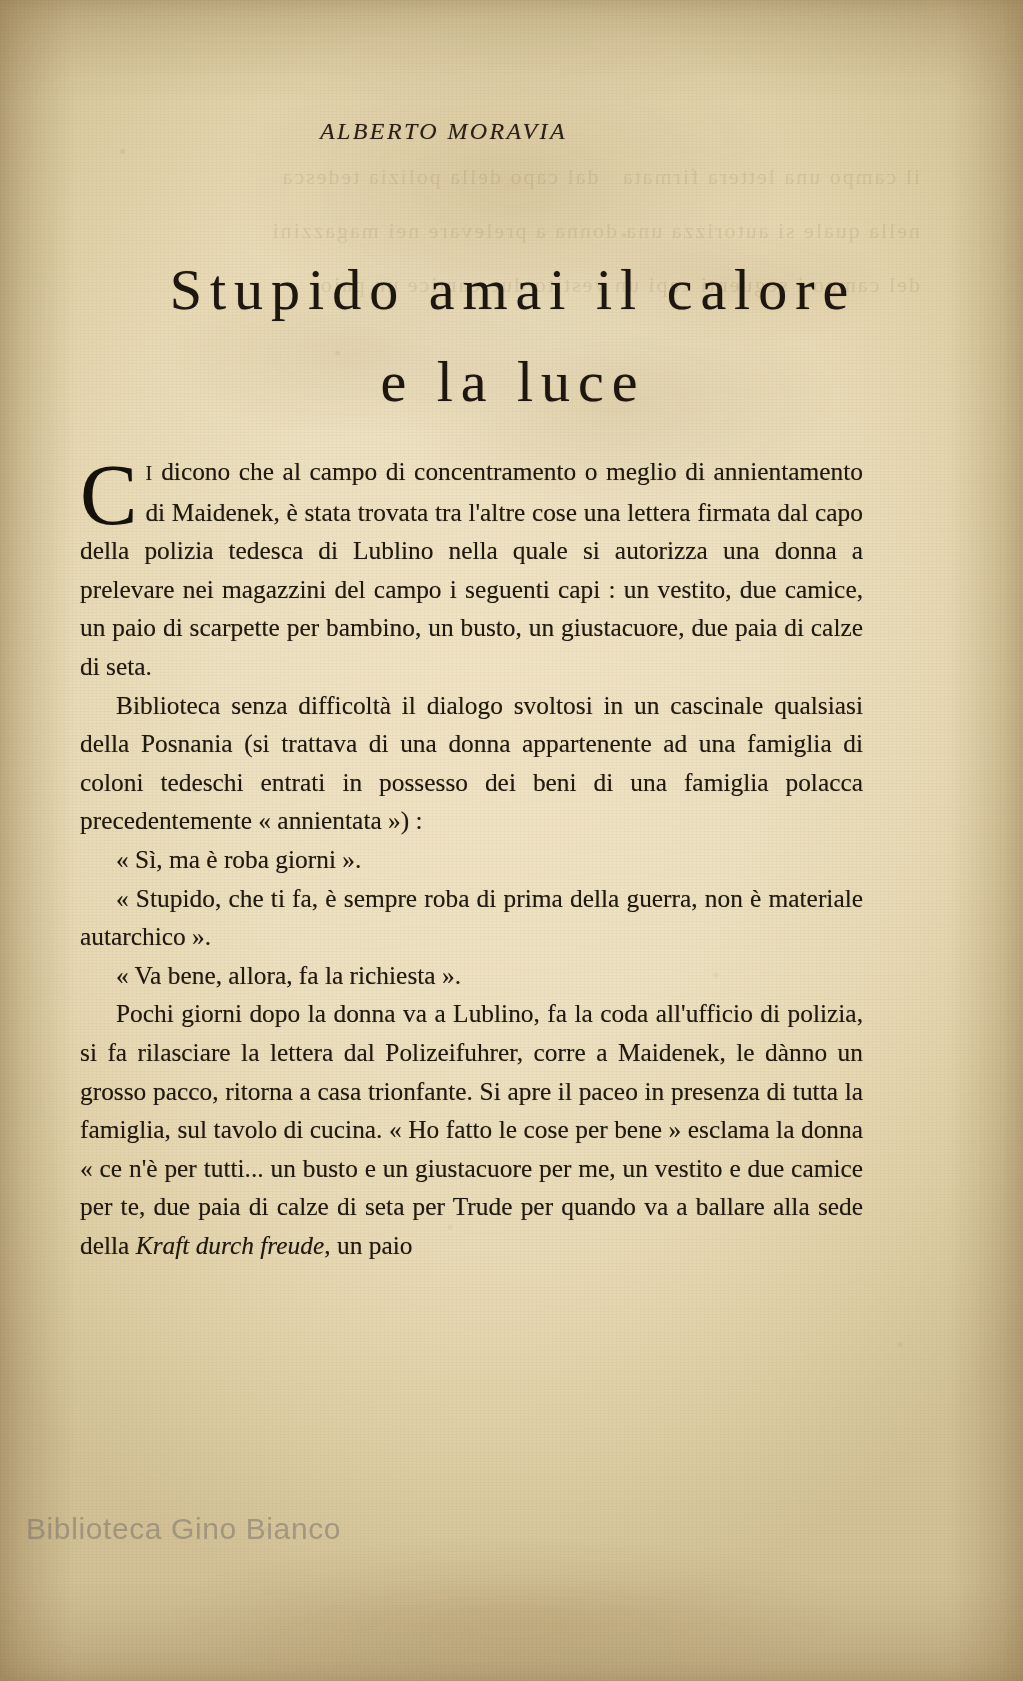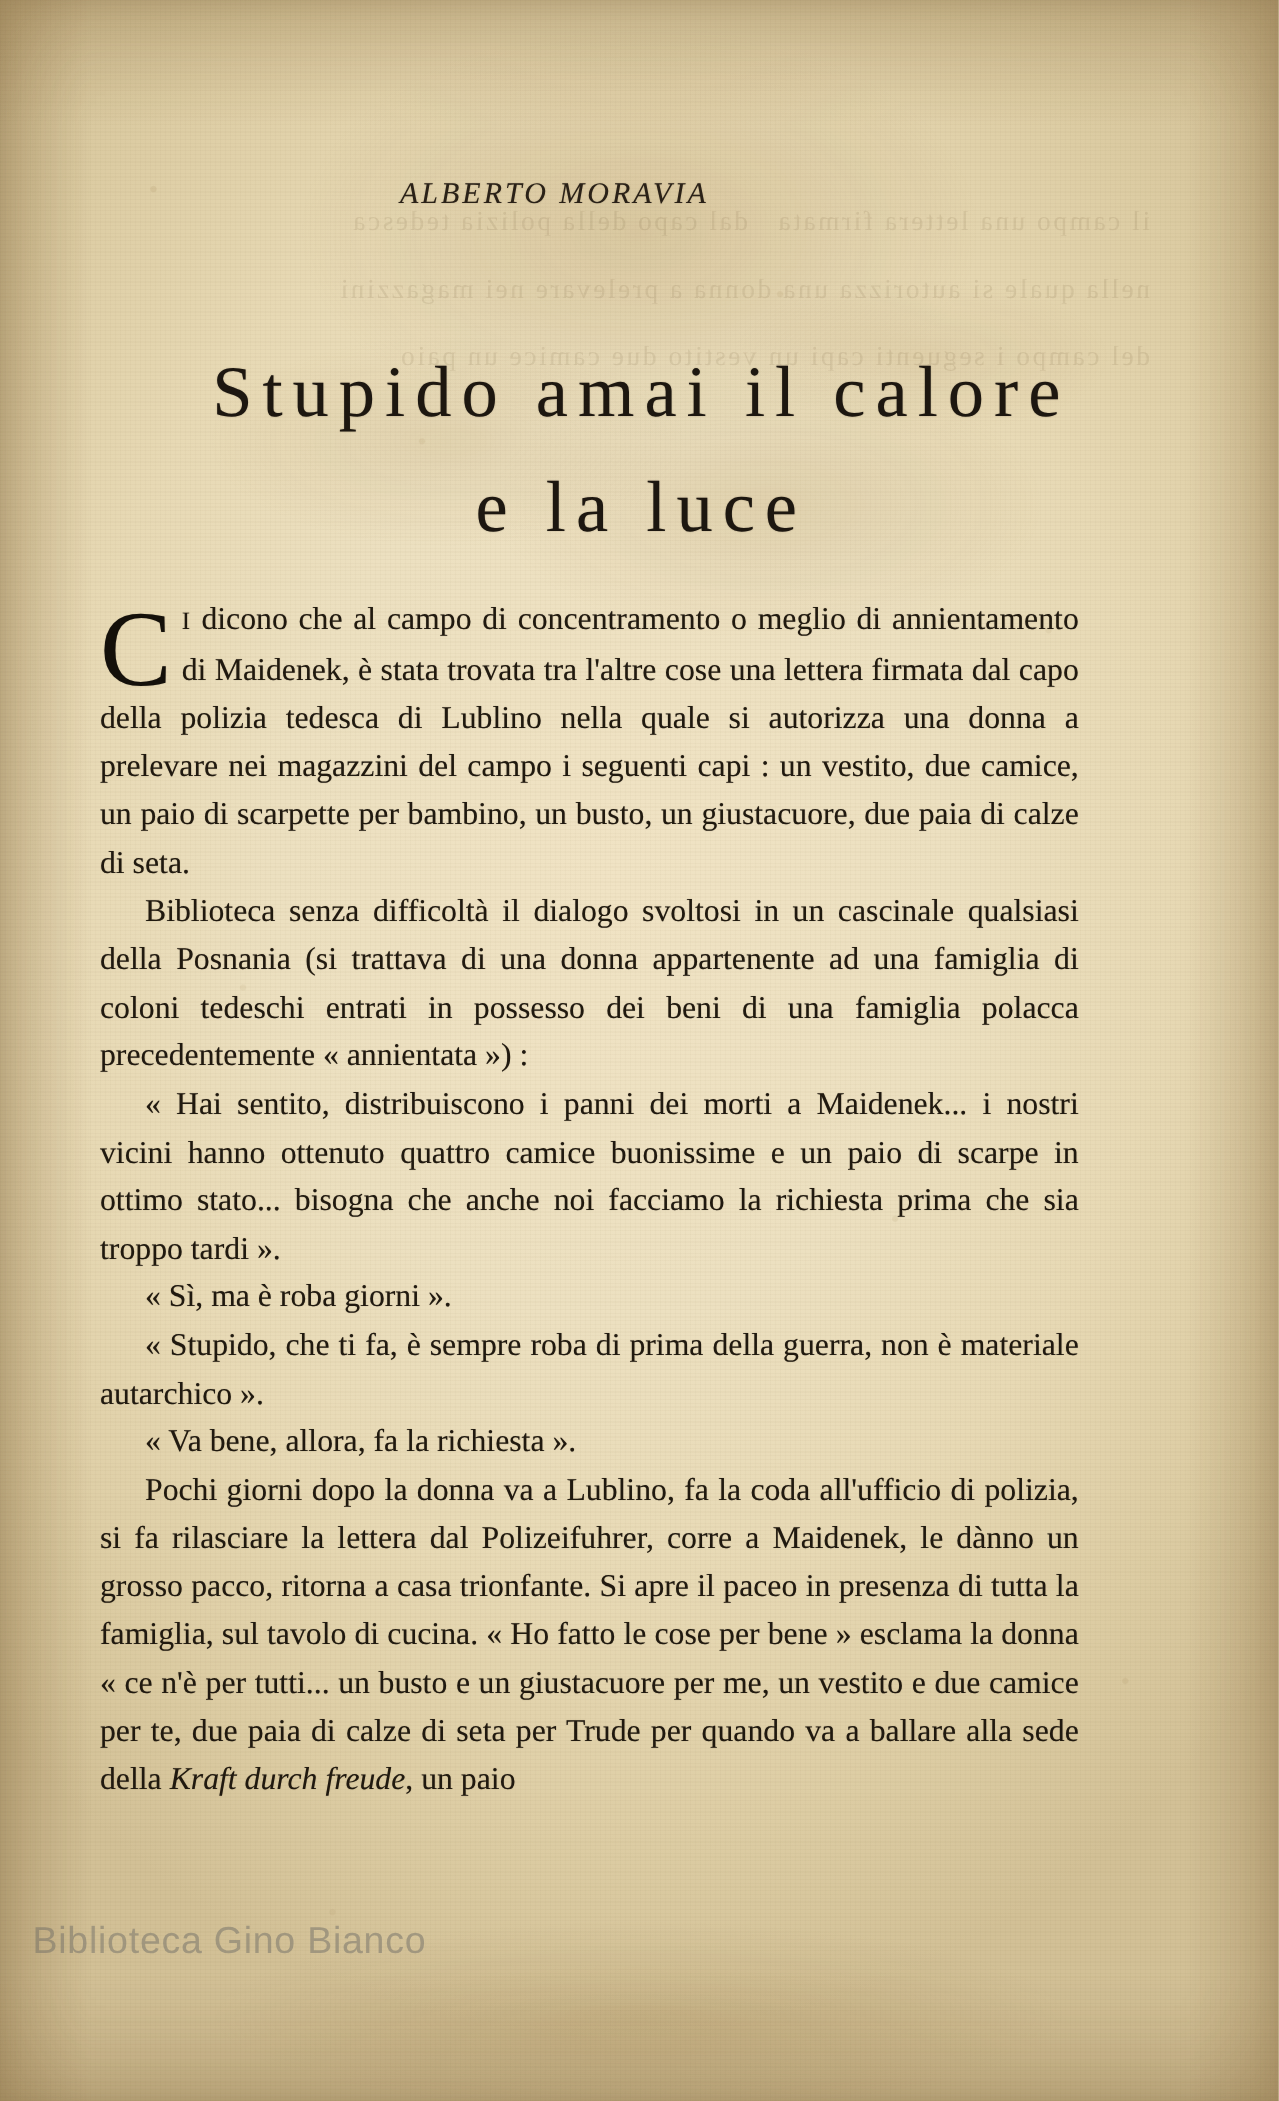--- a/index.html
+++ b/index.html
@@ -73,21 +73,20 @@
     transform: scaleX(-1);
     filter: blur(0.6px);
     white-space: pre-wrap;
     mix-blend-mode: multiply;
   }
 
   .content {
     position: absolute;
     left: 0; top: 0; right: 0; bottom: 0;
     padding: 4px;
-    margin-top: 24px;
   }
 
   .byline {
     position: absolute;
     left: 320px;
     top: 118px;
     font-style: italic;
     font-size: 24px;
     letter-spacing: 2.4px;
     color: #2a2117;
@@ -183,21 +182,20 @@
       <span class="l1">Stupido amai il calore</span>
       <span class="l2">e la luce</span>
     </h1>
 
     <div class="body">
 
       <p class="first"><span class="dropcap">C</span><span class="smallcaps">I</span><span> dicono che al campo di concentramento o meglio di annientamento di Maidenek, è stata trovata tra l'altre cose una lettera firmata dal capo della polizia tedesca di Lublino nella quale si autorizza una donna a prelevare nei magazzini del campo i seguenti capi : un vestito, due camice, un paio di scarpette per bambino, un busto, un giustacuore, due paia di calze di seta.</span></p>
 
       <p><span>Biblioteca senza difficoltà il dialogo svoltosi in un cascinale qualsiasi della Posnania (si trattava di una donna appartenente ad una famiglia di coloni tedeschi entrati in possesso dei beni di una famiglia polacca precedentemente « annientata ») :</span></p>
 
-      <p class="dialog"><span>« Hai sentito, distribuiscono i panni dei morti a Maidenek... i nostri vicini hanno ottenuto quattro camice buonissime e un paio di scarpe in ottimo stato... bisogna che anche noi facciamo la richiesta prima che sia troppo tardi ».</span></p>
 
       <p class="dialog"><span>« Sì, ma è roba giorni ».</span></p>
 
       <p class="dialog"><span>« Stupido, che ti fa, è sempre roba di prima della guerra, non è materiale autarchico ».</span></p>
 
       <p class="dialog"><span>« Va bene, allora, fa la richiesta ».</span></p>
 
       <p><span>Pochi giorni dopo la donna va a Lublino, fa la coda all'ufficio di polizia, si fa rilasciare la lettera dal Polizeifuhrer, corre a Maidenek, le dànno un grosso pacco, ritorna a casa trionfante. Si apre il paceo in presenza di tutta la famiglia, sul tavolo di cucina. « Ho fatto le cose per bene » esclama la donna « ce n'è per tutti... un busto e un giustacuore per me, un vestito e due camice per te, due paia di calze di seta per Trude per quando va a ballare alla sede della </span><span class="it">Kraft durch freude</span><span>, un paio</span></p>
 
     </div>

